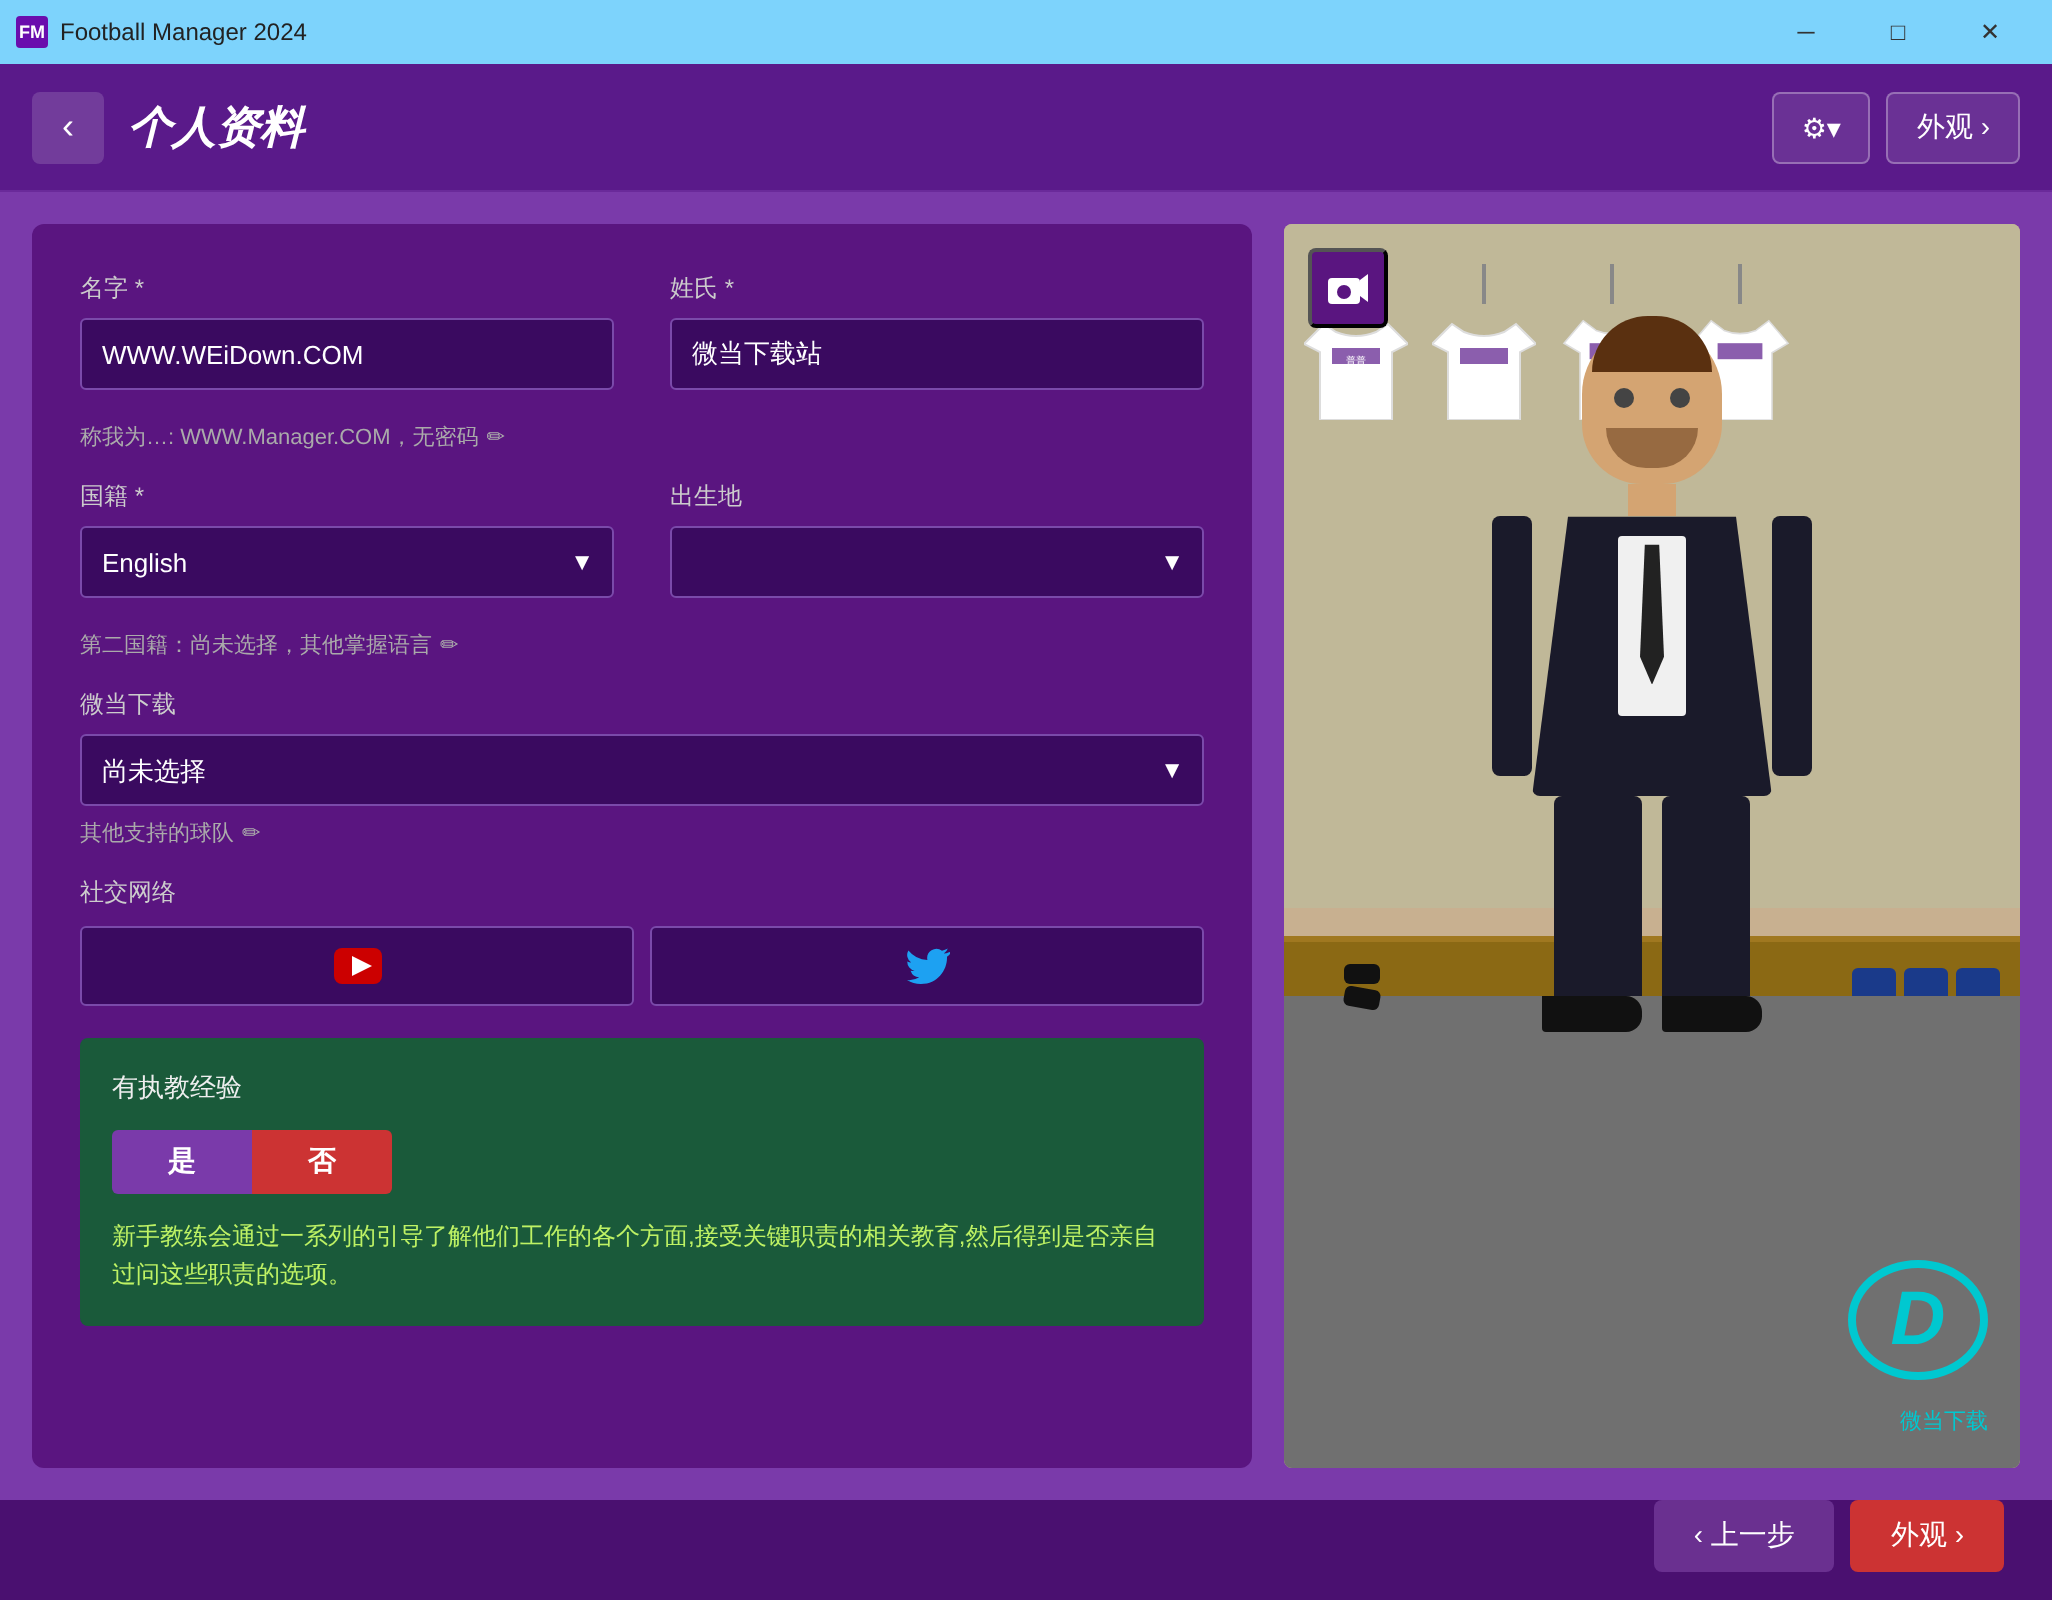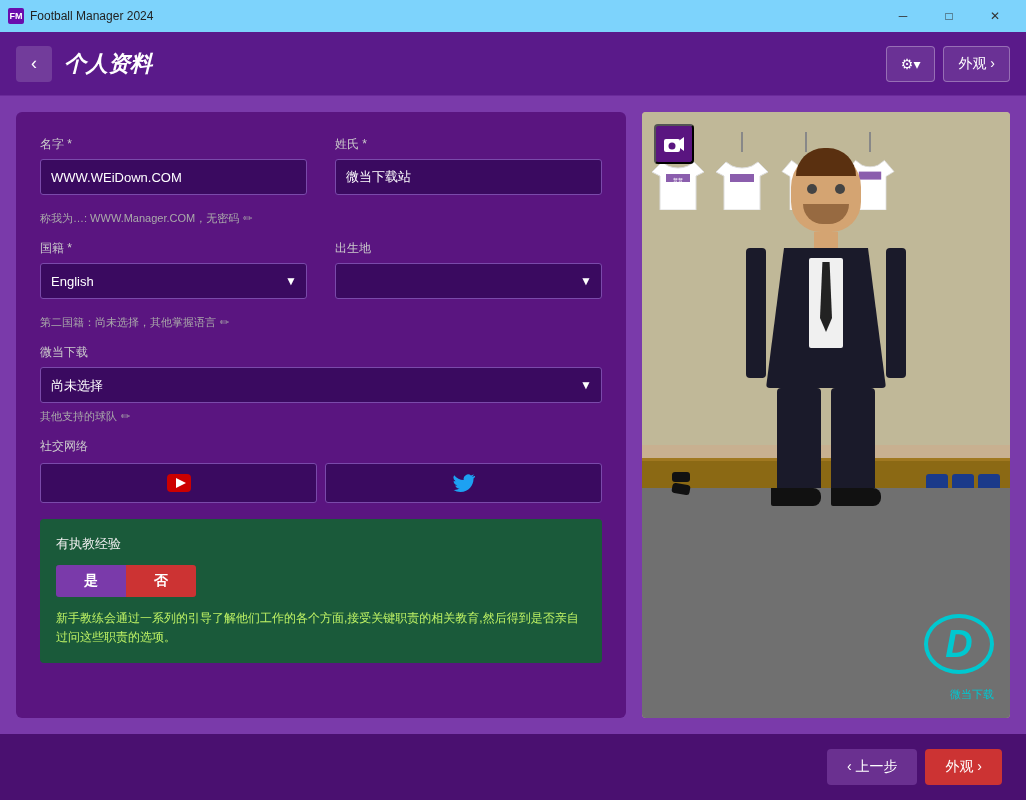--- a/index.html
+++ b/index.html
@@ -480,24 +480,24 @@
       right: 16px;
       z-index: 20;
       display: flex;
       flex-direction: column;
       align-items: flex-end;
     }
 
     
     .bottom-bar {
       width: 100%;
-      height: 66px;
+      height: 50px;
       background: #4a1070;
       display: flex;
-      align-items: center;
+      align-items: flex-start;
       justify-content: flex-end;
       padding: 0 24px;
       gap: 8px;
     }
     .btn-prev {
       height: 36px;
       padding: 0 20px;
       background: #6a3090;
       border: none;
       border-radius: 4px;

